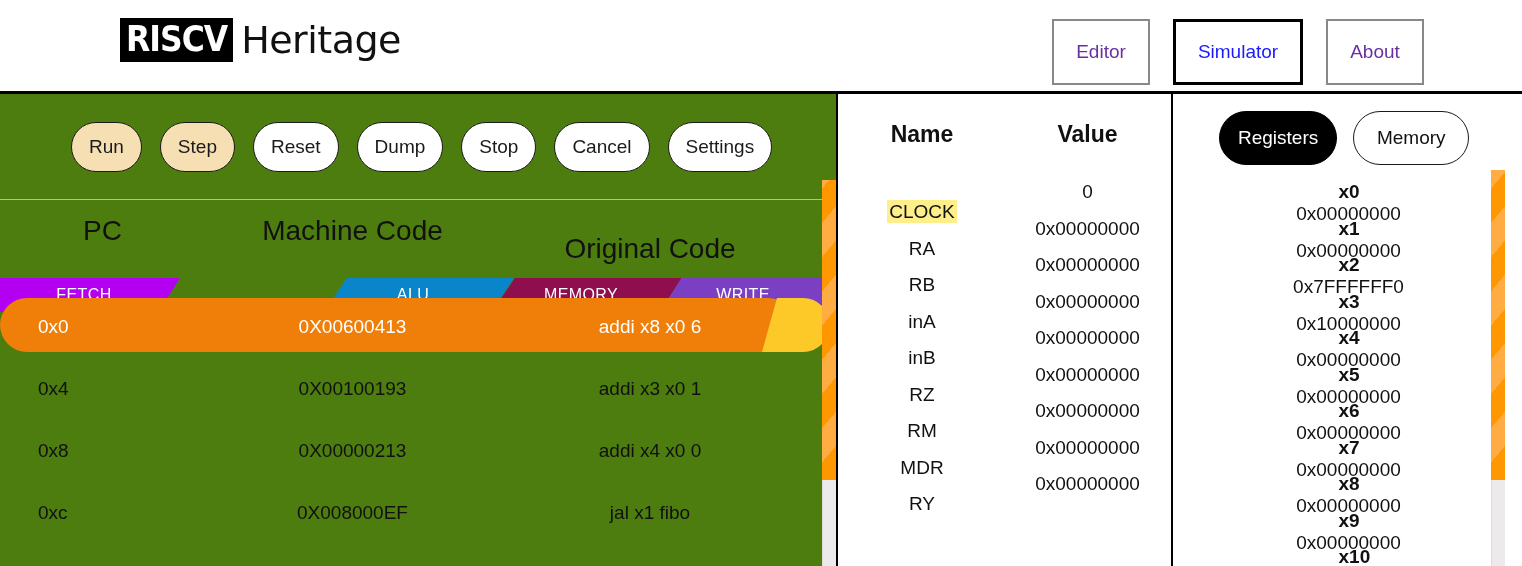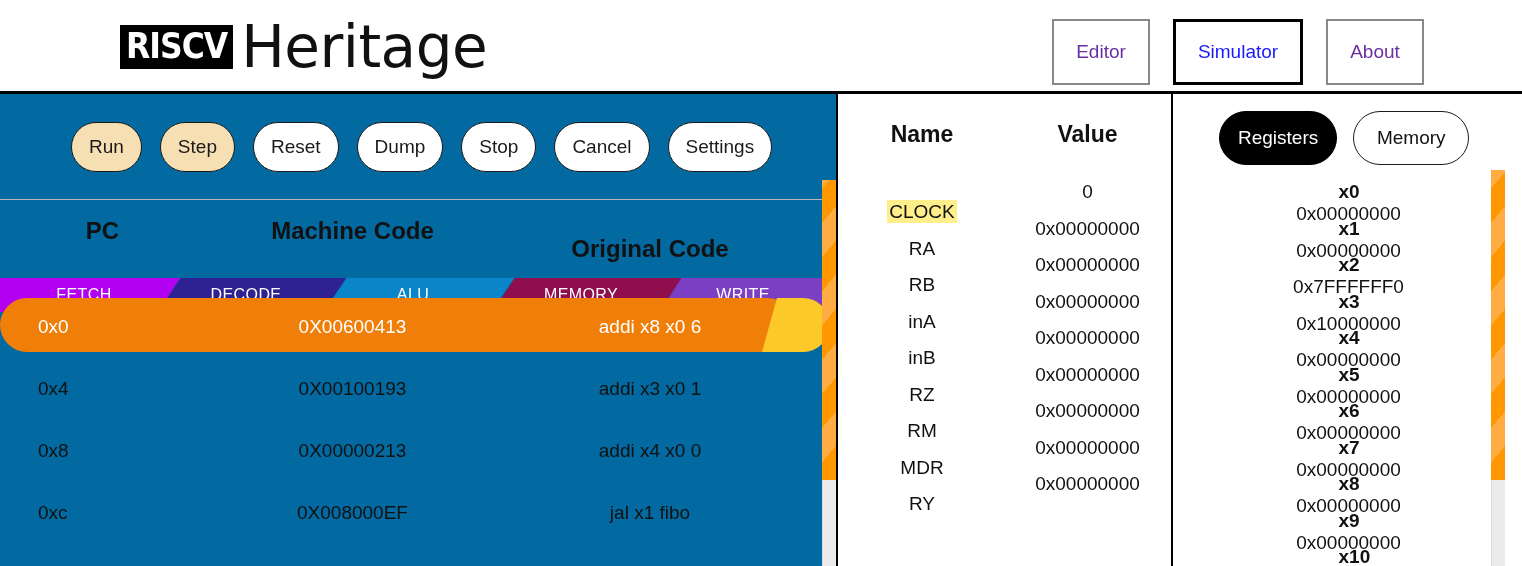--- a/index.html
+++ b/index.html
@@ -21,38 +21,38 @@
     display: flex; align-items: center; gap: 8px;
   }
   #brand-mark {
     background: #000; color: #fff;
     font-family: "Liberation Sans Narrow", "DejaVu Sans Condensed", "Liberation Sans", sans-serif;
     font-weight: bold; font-size: 35px; line-height: 1;
     letter-spacing: -1px;
     padding: 4px 6px 5px 6px;
   }
   #brand-word {
-    color: #111; font-size: 58px; line-height: 1;
+    color: #111; font-size: 38px; line-height: 1;
     font-family: "DejaVu Sans", sans-serif;
     font-weight: 400; letter-spacing: -0.5px;
   }
   #nav { position: absolute; right: 98px; top: 19px; display: flex; gap: 23px; }
   .nav-btn {
     width: 98px; height: 66px;
     display: flex; align-items: center; justify-content: center;
     font-size: 19px; background: #fff;
     border: 2px solid #888; color: #6a2fa0;
     cursor: pointer;
   }
   .nav-btn.active { border: 3px solid #000; color: #1a1aff; width: 130px; }
 
   
   #instr-panel {
     position: absolute; left: 0; top: 94px; width: 838px; height: 472px;
-    background: #0369a1; border-right: 2px solid #000; overflow: hidden;
+    background: #4d7c0f; border-right: 2px solid #000; overflow: hidden;
   }
   #regs-panel {
     position: absolute; left: 840px; top: 94px; width: 333px; height: 472px;
     background: #fff; border-right: 2px solid #000; overflow: hidden;
   }
   #xregs-panel {
     position: absolute; left: 1175px; top: 94px; width: 347px; height: 472px;
     background: #fff; overflow: hidden;
   }
 
@@ -68,21 +68,21 @@
     border: 1px solid #1a1a1a; border-radius: 30px;
     background: #fff; color: #1a1a1a; font-size: 19px;
     display: flex; align-items: center; justify-content: center;
     cursor: pointer; white-space: nowrap;
   }
   .tool-btn.accent { background: #f7dfb4; }
 
   
   #instr-head {
     position: relative; height: 62px; display: flex;
-    align-items: center; font-weight: bold; font-size: 24px; color: #111;
+    align-items: center; font-weight: normal; font-size: 28px; color: #111;
   }
   #instr-head .c-pc   { width: 205px; text-align: center; }
   #instr-head .c-mc   { width: 295px; text-align: center; }
   #instr-head .c-oc   { width: 300px; text-align: center; margin-top: 36px; }
 
   
   #stagebar { position: relative; height: 34px; width: 838px; }
   .stage {
     position: absolute; top: 16px; height: 34px;
     color: #fff; font-size: 16px; letter-spacing: 0.4px;
@@ -177,23 +177,20 @@
 
   <div id="instr-head">
     <div class="c-pc">PC</div>
     <div class="c-mc">Machine Code</div>
     <div class="c-oc">Original Code</div>
   </div>
 
   <div id="stagebar">
     <div class="stage" style="left:0px;   width:180px; background:#b400f0; clip-path:polygon(0 0,100% 0,88% 100%,0 100%);">
         <span>FETCH</span>
-      </div>
-    <div class="stage" style="left:158px; width:188px; background:#2e2191; clip-path:polygon(12% 0,100% 0,88% 100%,0 100%);">
-        <span>DECODE</span>
       </div>
     <div class="stage" style="left:324px; width:190px; background:#0a85ca; clip-path:polygon(12% 0,100% 0,88% 100%,0 100%);">
         <span>ALU</span>
       </div>
     <div class="stage" style="left:492px; width:190px; background:#8e0e4e; clip-path:polygon(12% 0,100% 0,88% 100%,0 100%);">
         <span>MEMORY</span>
       </div>
     <div class="stage" style="left:660px; width:178px; background:#7b3fc4; clip-path:polygon(12% 0,100% 0,100% 100%,0 100%);">
         <span>WRITE</span>
       </div>

